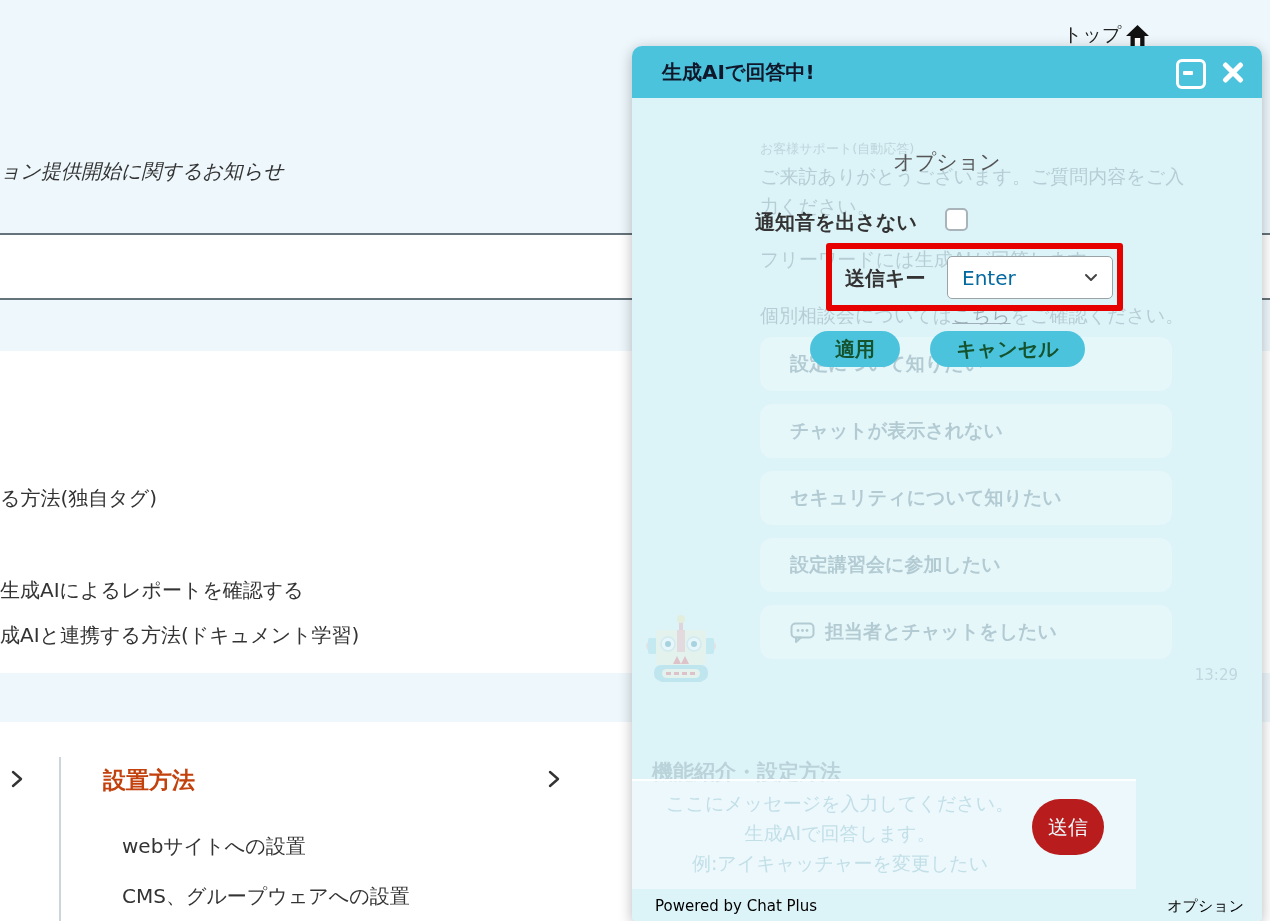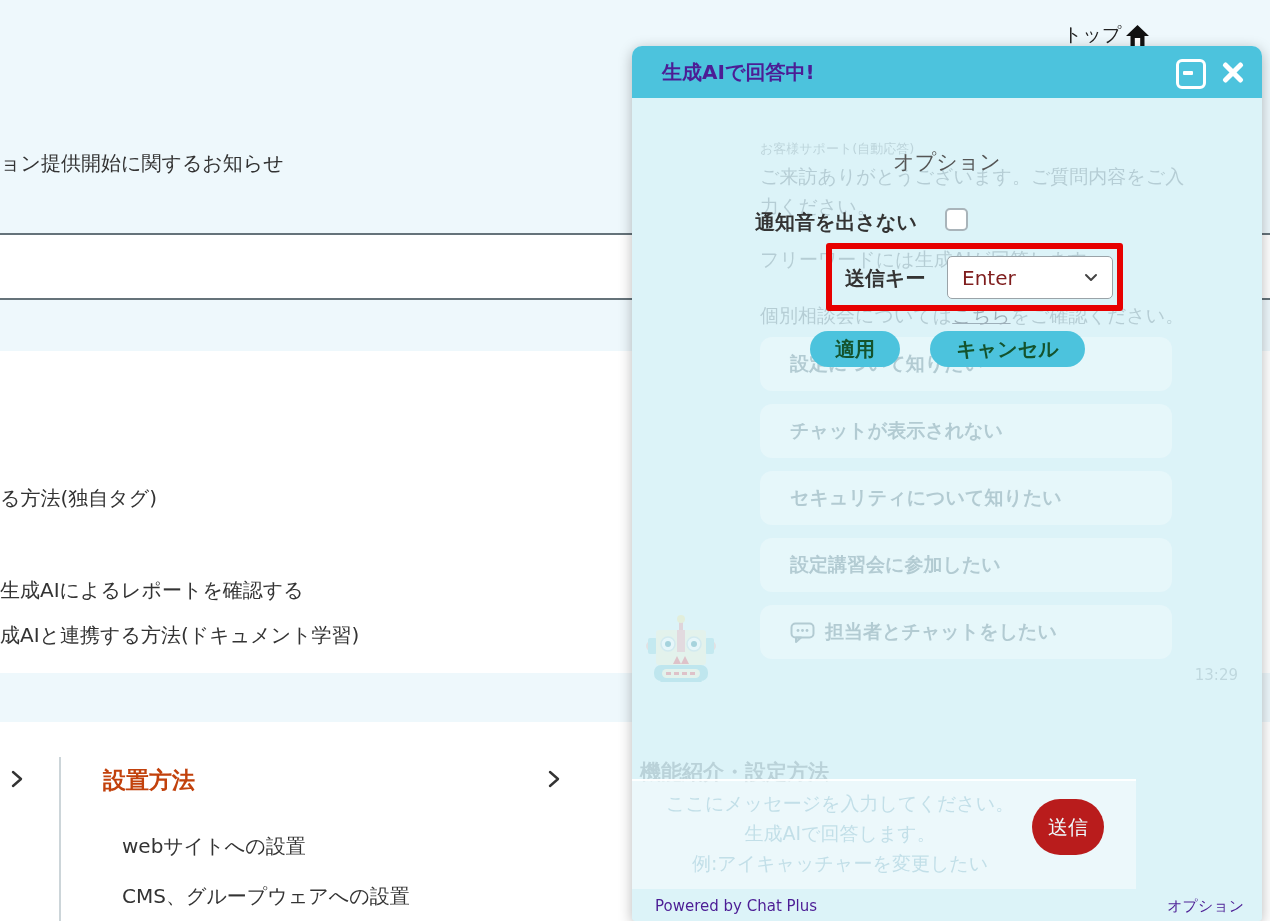--- a/index.html
+++ b/index.html
@@ -7,21 +7,21 @@
          font-family:"DejaVu Sans","Liberation Sans",sans-serif;color:#333;}
   .abs{position:absolute;}
   .band{background:#eef8fc;}
   .hline{background:#65737a;height:2px;}
   .pagelink{font-size:20px;color:#333;white-space:nowrap;}
   
   .chat-window{position:absolute;left:632px;top:46px;width:630px;height:875px;
                border-radius:10px 10px 4px 4px;box-shadow:0 3px 14px rgba(0,0,0,.28);
                background:#dcf3f8;overflow:hidden;}
   .chat-header{position:absolute;left:0;top:0;width:100%;height:52px;background:#4cc3dd;}
-  .chat-title{position:absolute;left:30px;top:0;line-height:52px;color:#4c1d95;font-size:20px;font-weight:bold;}
+  .chat-title{position:absolute;left:30px;top:0;line-height:52px;color:#0f172a;font-size:20px;font-weight:bold;}
   .win-btn{position:absolute;top:13px;cursor:pointer;}
   .min-box{width:24px;height:24px;border:3px solid #fff;border-radius:6px;position:relative;}
   .min-box .bar{position:absolute;left:4px;top:9px;width:10px;height:4px;background:#fff;border-radius:1px;}
   .x-icon{width:26px;height:26px;position:relative;}
   .x-icon span{position:absolute;left:0;top:11px;width:26px;height:5px;background:#fff;border-radius:2px;}
   .x-icon span:nth-child(1){transform:rotate(45deg);}
   .x-icon span:nth-child(2){transform:rotate(-45deg);}
   .chat-body{position:absolute;left:0;top:52px;width:630px;height:823px;background:#dcf3f8;}
   .faded{position:absolute;inset:0;opacity:.3;}
   .msg-sender{font-size:13px;color:#77909a;}
@@ -29,46 +29,46 @@
   .quick-reply{position:absolute;left:128px;width:412px;height:54px;border-radius:12px;
                background:rgba(255,255,255,.92);display:flex;align-items:center;padding-left:30px;
                box-sizing:border-box;font-size:19px;font-weight:bold;color:#55707c;cursor:pointer;}
   .timestamp{font-size:15px;color:#7d99a3;}
   .category-label{font-size:21px;font-weight:bold;color:#6d8893;}
   .input-area{position:absolute;left:0;top:681px;width:504px;height:110px;
               background:rgba(255,255,255,.45);border-top:2px solid rgba(255,255,255,.9);box-sizing:border-box;text-align:center;}
   .placeholder{font-size:19px;line-height:30px;color:#c2dfe8;}
   .send-btn{position:absolute;width:72px;height:56px;border-radius:28px;background:#b91c1c;
             color:#eefafd;font-size:20px;display:flex;align-items:center;justify-content:center;cursor:pointer;}
-  .chat-footer-text{font-size:15px;color:#4c1d95;}
+  .chat-footer-text{font-size:15px;color:#000000;}
   
   .opt-title{font-size:21px;color:#555;}
   .opt-label{font-size:20px;font-weight:bold;color:#333;}
   .opt-checkbox{width:23px;height:23px;background:#fff;border:2px solid #a9b4ba;border-radius:5px;
                 box-sizing:border-box;cursor:pointer;}
   .opt-select{width:166px;height:43px;background:#fff;border:1px solid #9aa3a8;border-radius:5px;
               box-sizing:border-box;display:flex;align-items:center;justify-content:space-between;
-              padding:0 14px 0 14px;font-size:20px;color:#7f1d1d;cursor:pointer;}
+              padding:0 14px 0 14px;font-size:20px;color:#0369a1;cursor:pointer;}
   .pill-btn{height:36px;border-radius:26px;background:#4cc3dd;color:#14532d;font-size:20px;
             display:flex;align-items:center;justify-content:center;cursor:pointer;font-weight:bold;}
   .highlight-box{border:6px solid #e70000;border-radius:3px;pointer-events:none;}
   .toplink{display:flex;align-items:center;gap:4px;font-size:19px;color:#222;cursor:pointer;}
 </style>
 </head>
 <body>
 
 <div class="stage">
 
   <div class="abs band" style="left:0;top:0;width:1270px;height:233px;"></div>
   <div class="abs hline" style="left:0;top:233px;width:1270px;"></div>
   <div class="abs hline" style="left:0;top:298px;width:1270px;"></div>
   <div class="abs band" style="left:0;top:300px;width:1270px;height:51px;"></div>
   <div class="abs band" style="left:0;top:673px;width:1270px;height:49px;"></div>
 
-  <div class="abs pagelink" style="left:0;top:150px;">ョン提供開始に関するお知らせ</div>
+  <div class="abs pagelink" style="left:0;top:158px;font-style:italic;">ョン提供開始に関するお知らせ</div>
 
   <div class="abs pagelink" style="left:0;top:485px;">る方法(独自タグ)</div>
   <div class="abs pagelink" style="left:0;top:577px;">生成AIによるレポートを確認する</div>
   <div class="abs pagelink" style="left:0;top:622px;">成AIと連携する方法(ドキュメント学習)</div>
 
   <div class="abs toplink" style="left:1063px;top:22px;">
     <span>トップ</span>
     <span style="display:inline-block;line-height:0;">
       <svg width="25" height="23" viewBox="0 0 25 23">
         <path d="M12.5 1 L24 12 H19.5 V22 H5.5 V12 H1 Z" fill="#111"></path>
@@ -165,21 +165,21 @@
             <rect x="20" y="60" width="5" height="3" fill="#e5555e"></rect>
               <rect x="28" y="60" width="5" height="3" fill="#e5555e"></rect>
             <rect x="36" y="60" width="5" height="3" fill="#e5555e"></rect>
               <rect x="44" y="60" width="5" height="3" fill="#e5555e"></rect>
             <path d="M14 69 a22 10 0 0 0 42 0 Z" fill="#7fc9d8"></path>
           </svg>
         </div>
 
         <div class="abs timestamp" style="right:24px;top:568px;">13:29</div>
 
-        <div class="abs category-label" style="left:8px;top:660px;text-align:right;">機能紹介・設定方法</div>
+        <div class="abs category-label" style="left:20px;top:660px;text-align:right;">機能紹介・設定方法</div>
       </div>
 
       <div class="input-area">
         <div class="abs" style="left:34px;top:7px;">
           <div class="placeholder">ここにメッセージを入力してください。</div>
           <div class="placeholder">生成AIで回答します。</div>
           <div class="placeholder">例:アイキャッチャーを変更したい</div>
         </div>
         <div class="send-btn" style="right:32px;top:18px;">送信</div>
       </div>

